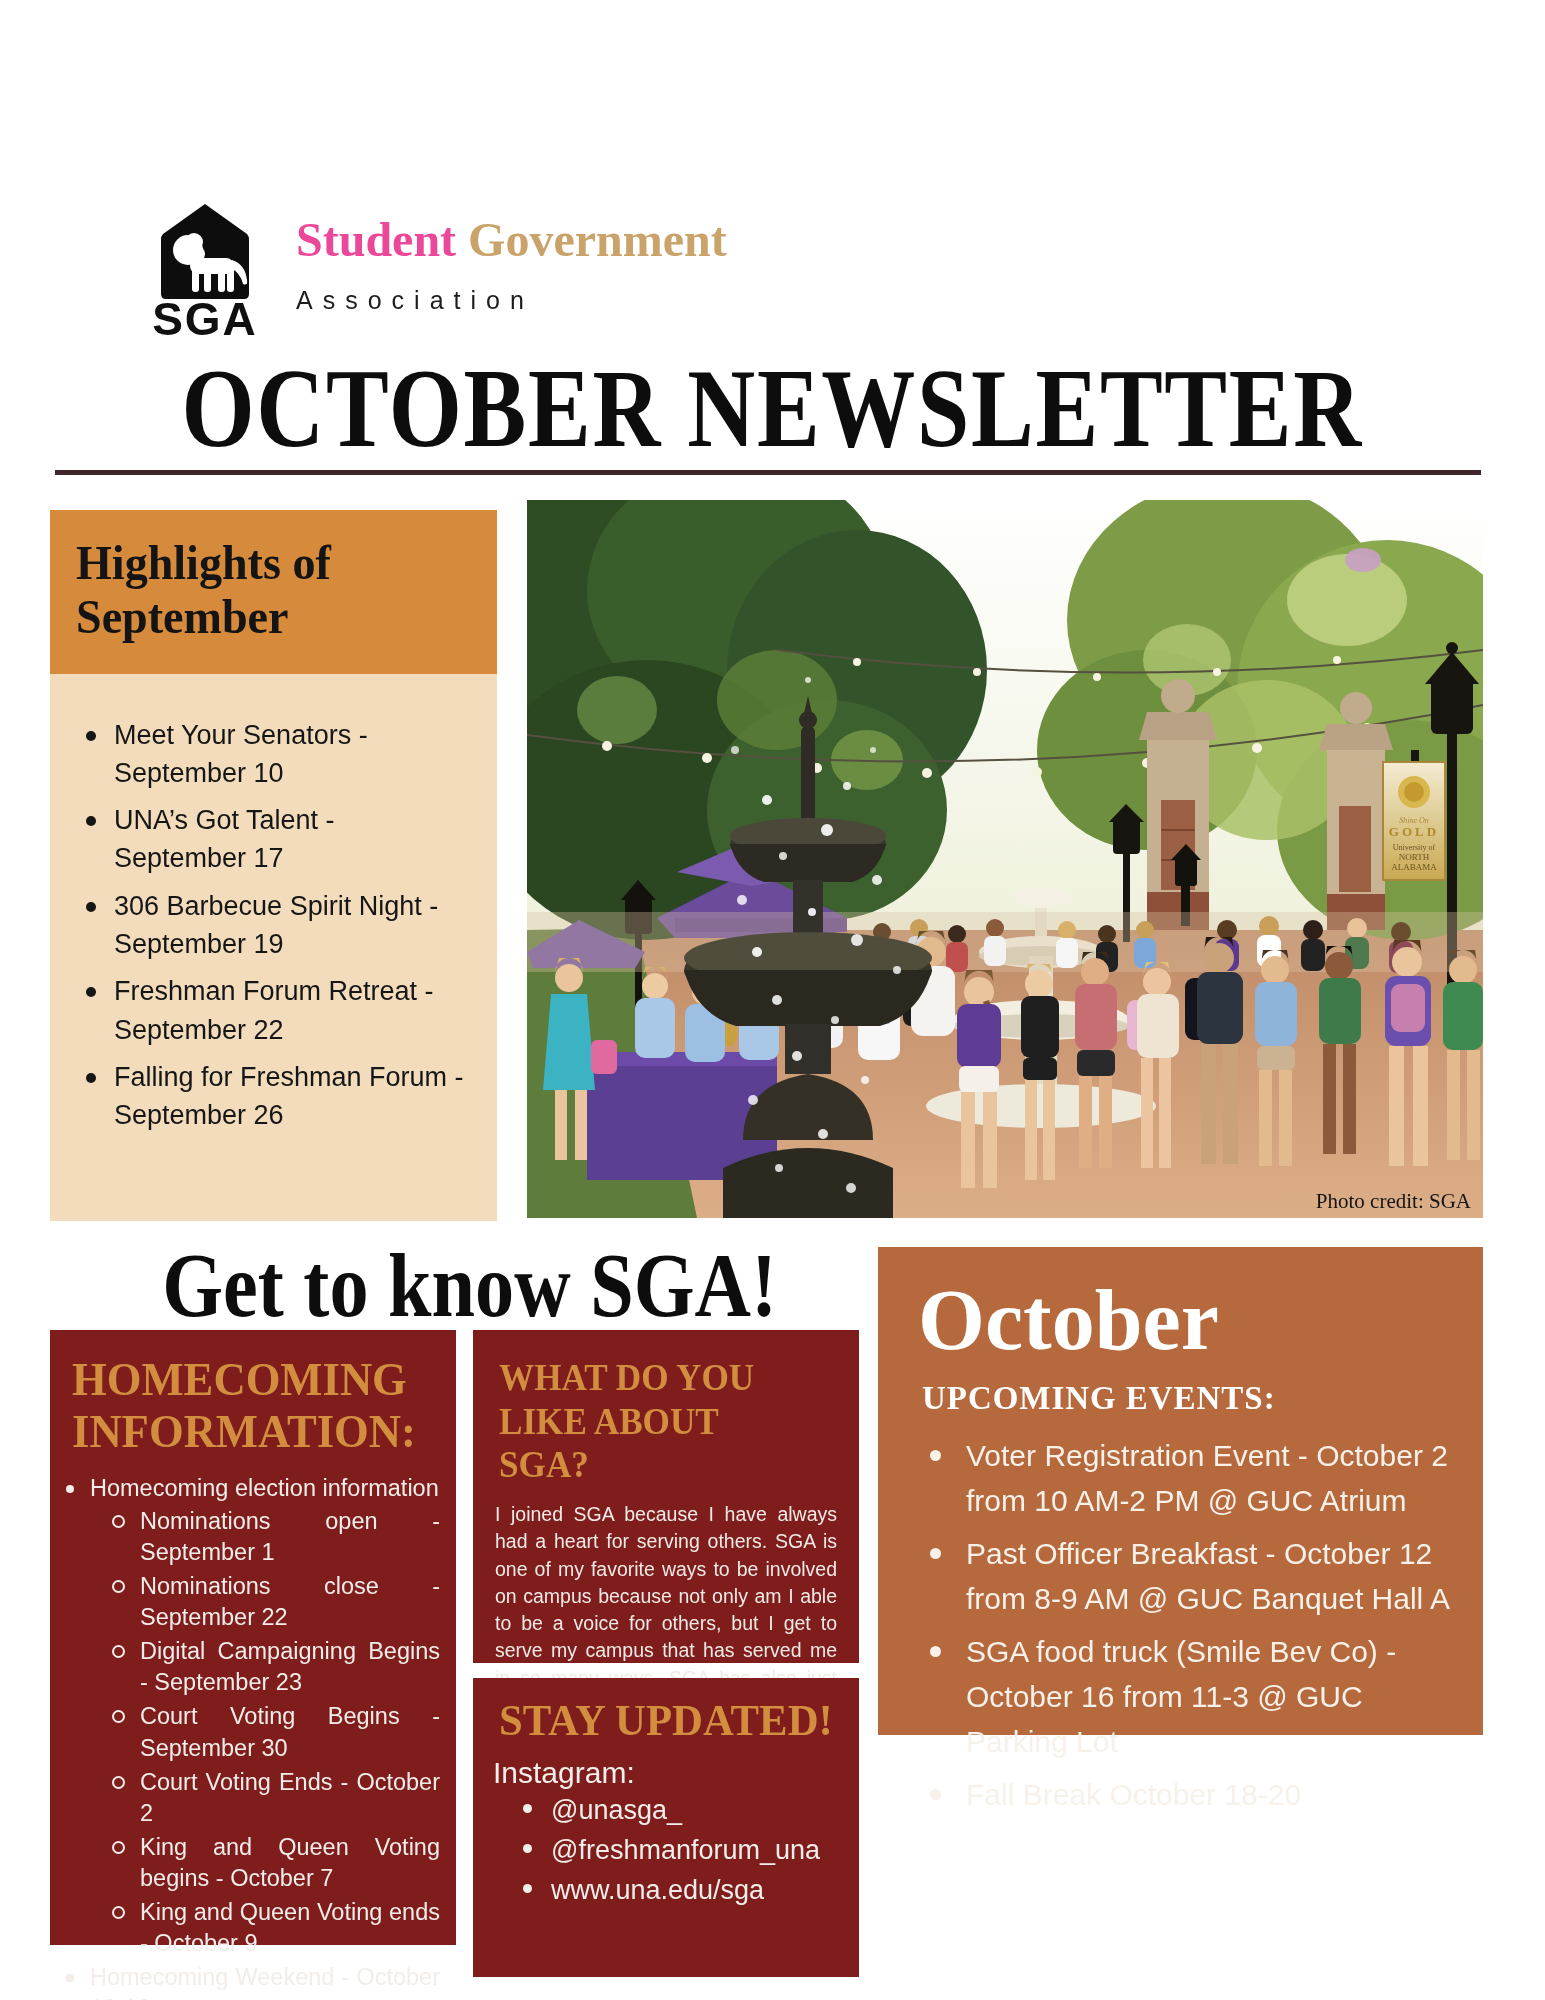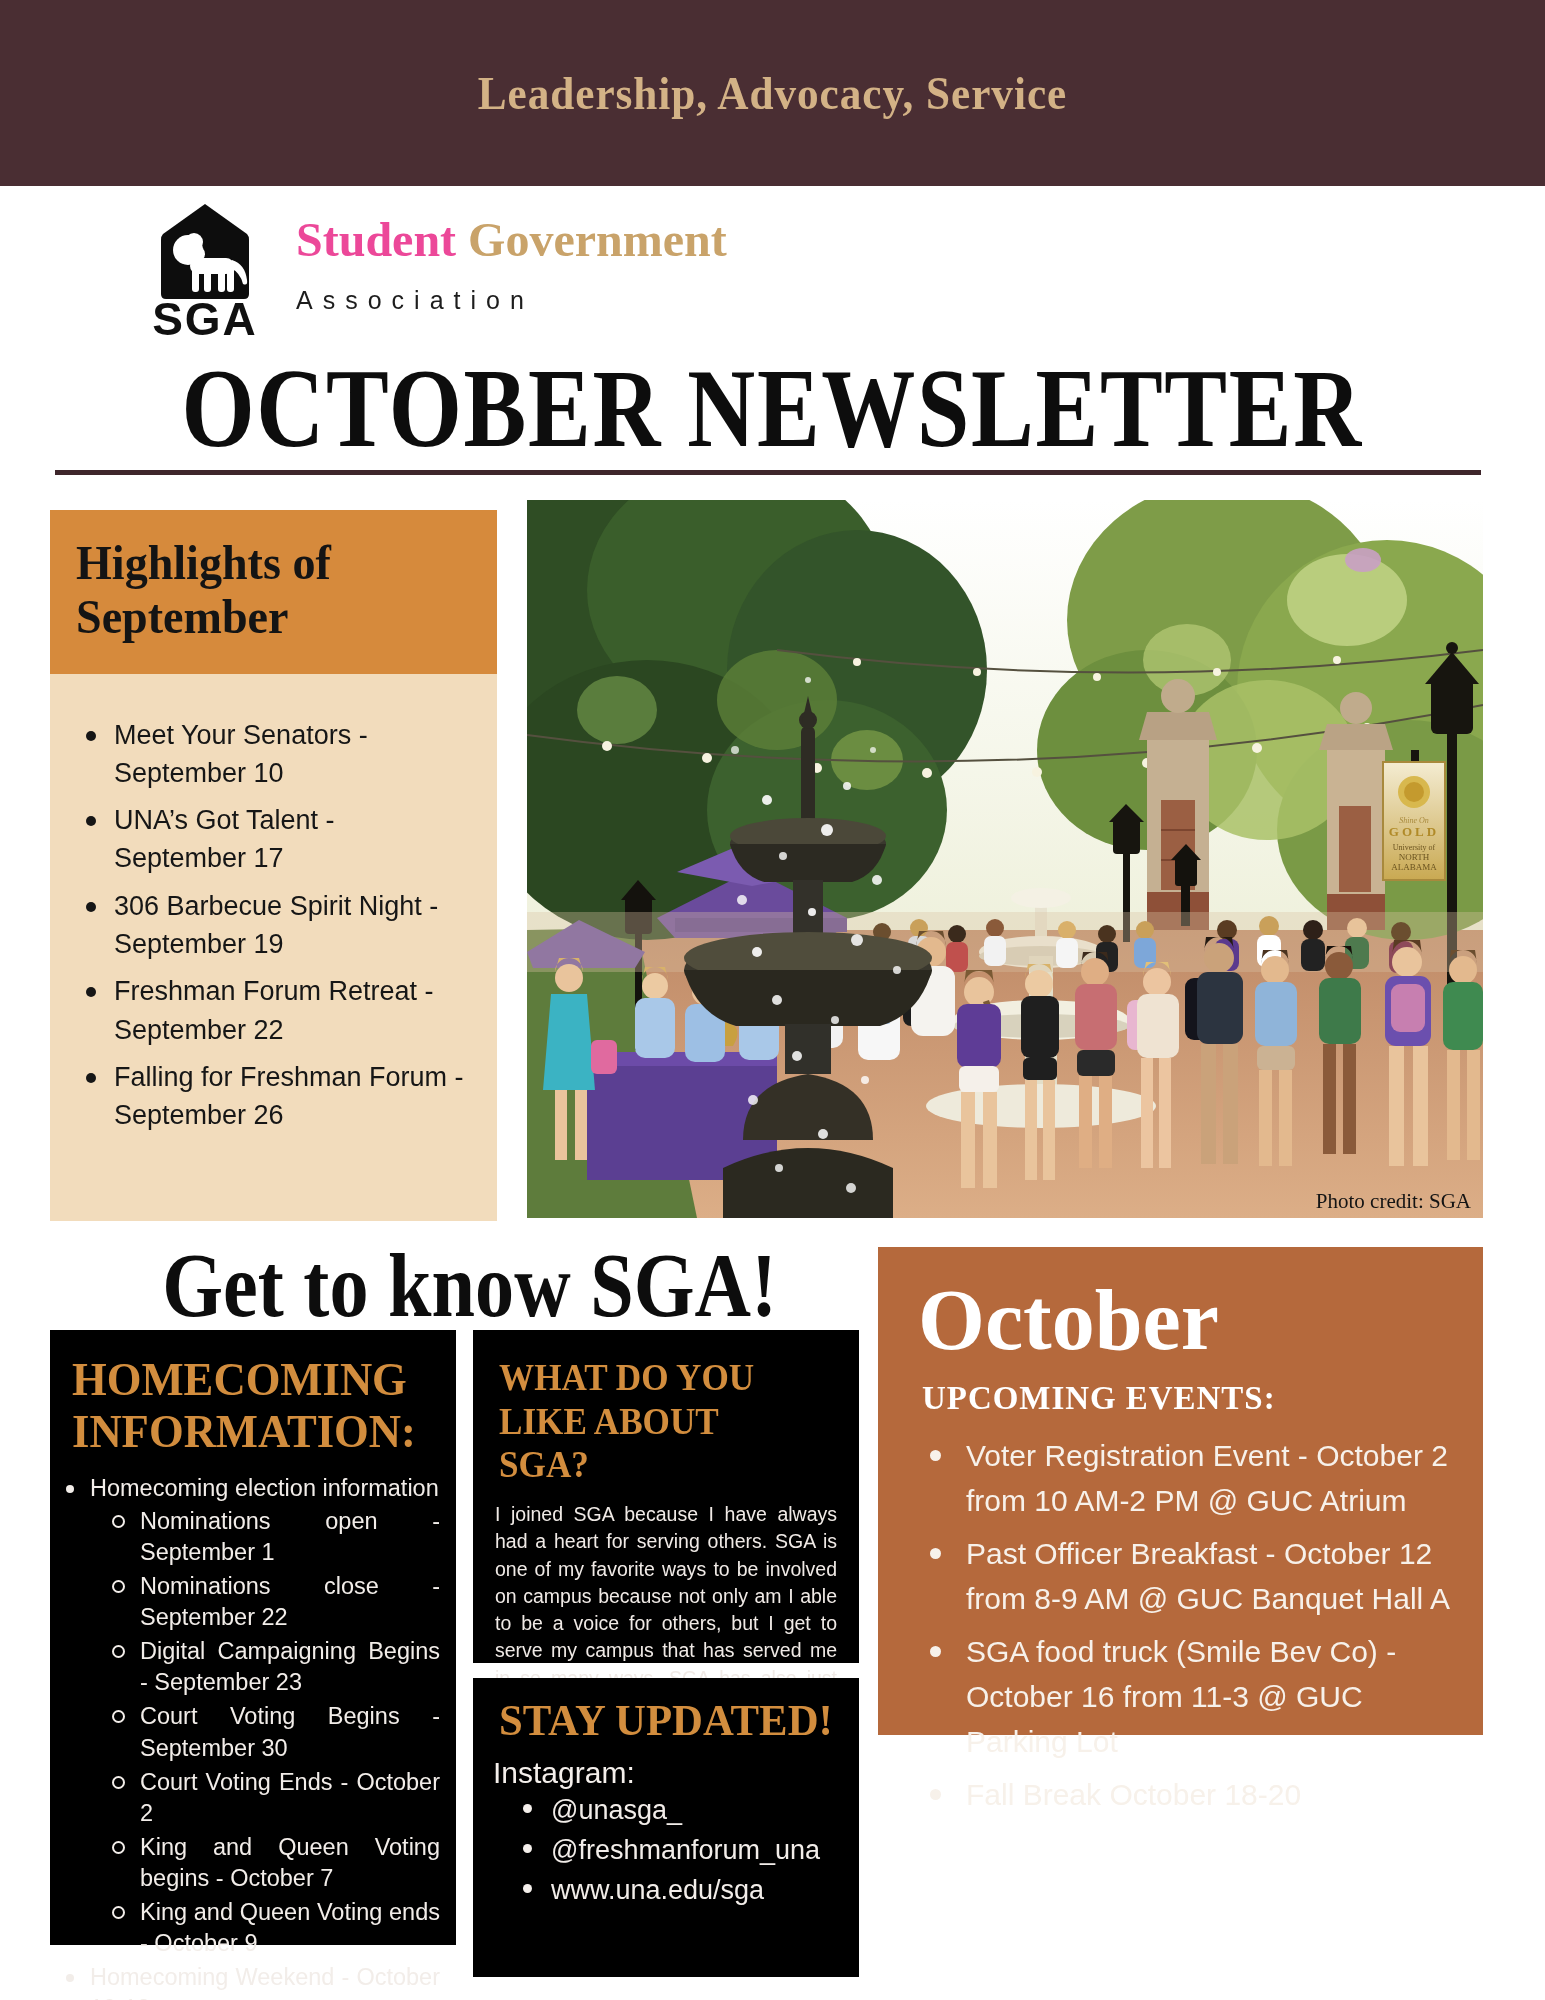--- a/index.html
+++ b/index.html
@@ -39,21 +39,21 @@
 
   
   .photo{position:absolute;left:527px;top:500px;width:956px;height:718px;overflow:hidden;}
 
   
   .gtk{position:absolute;left:30px;top:1232px;width:880px;text-align:center;}
   .gtk-title{font-family:"Liberation Serif",serif;font-weight:700;font-size:92px;color:#0d0d0d;
              display:inline-block;transform:scaleX(.85);transform-origin:center;white-space:nowrap;}
 
   
-  .dark-box{position:absolute;background:#000000;color:#f2ede9;}
+  .dark-box{position:absolute;background:#7f1d1d;color:#f2ede9;}
   .orange-head{font-family:"Liberation Serif",serif;font-weight:700;color:#d28d3e;line-height:1.1;
                display:inline-block;transform:scaleX(.95);transform-origin:left center;}
 
   
   .hc-box{left:50px;top:1330px;width:406px;height:615px;padding:0;}
   .hc-head{font-size:47px;margin:24px 0 6px 22px;}
   .hc-list{list-style:none;margin:10px 0 0 0;padding:0 16px 0 14px;font-size:23.5px;line-height:1.32;}
   .hc-list .l1{position:relative;padding-left:26px;text-align:justify;margin-bottom:2px;}
   .hc-list .l1::before{content:"";position:absolute;left:2px;top:12px;width:8px;height:8px;border-radius:50%;background:#f2ede9;}
   .hc-sub{list-style:none;margin:2px 0 0 0;padding:0 0 0 14px;}
@@ -82,23 +82,20 @@
            margin:14px 0 10px 44px;letter-spacing:1px;display:inline-block;transform:scaleX(.97);transform-origin:left center;}
   .oct-list{list-style:none;margin:6px 0 0 0;padding:0 30px 0 48px;font-size:30px;line-height:1.5;}
   .oct-list li{position:relative;padding-left:40px;margin-bottom:8px;}
   .oct-list li::before{content:"";position:absolute;left:4px;top:17px;width:11px;height:11px;border-radius:50%;background:#f7f1ea;}
 </style>
 </head>
 <body>
 
 <div class="page">
 
-  <div class="top-banner">
-    <span class="motto">Leadership, Advocacy, Service</span>
-  </div>
 
   <div class="logo-row">
     <svg width="110" height="138" viewBox="0 0 110 138">
       <path d="M55 2 L97 32 Q99 34 99 38 L99 92 Q99 97 94 97 L16 97 Q11 97 11 92 L11 38 Q11 34 13 32 Z" fill="#0d0d0d"></path>
 
       <g fill="#ffffff">
         <circle cx="38" cy="48" r="15"></circle>
         <circle cx="44" cy="40" r="9"></circle>
         <circle cx="47" cy="52" r="8"></circle>
         <rect x="40" y="56" width="44" height="16" rx="8"></rect>

